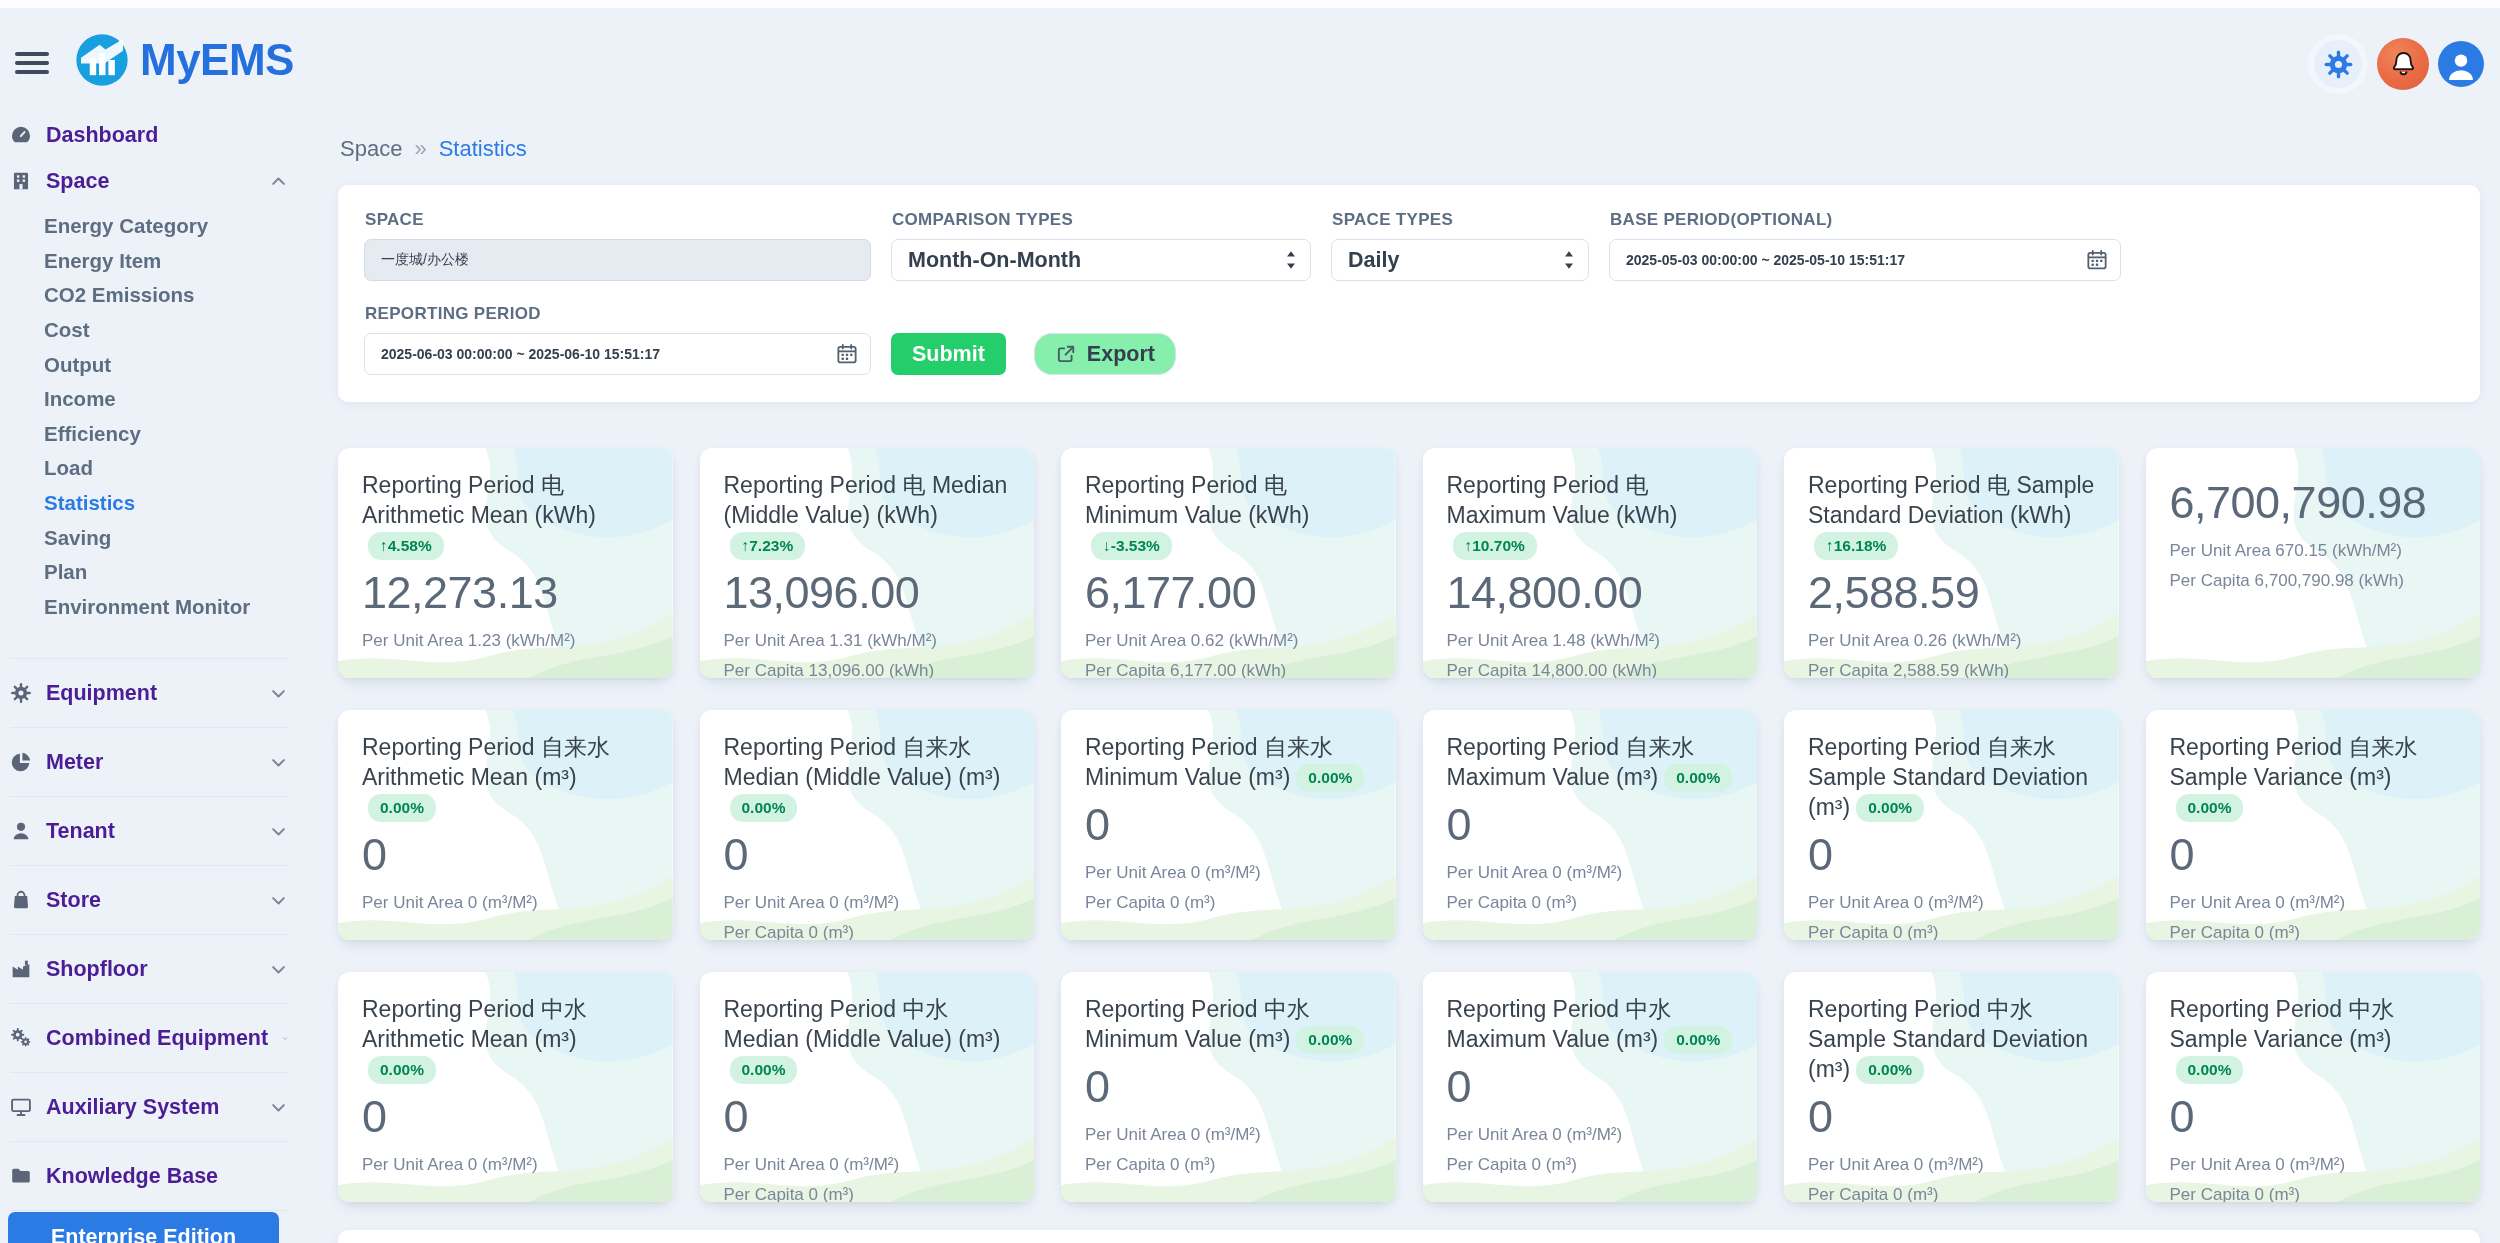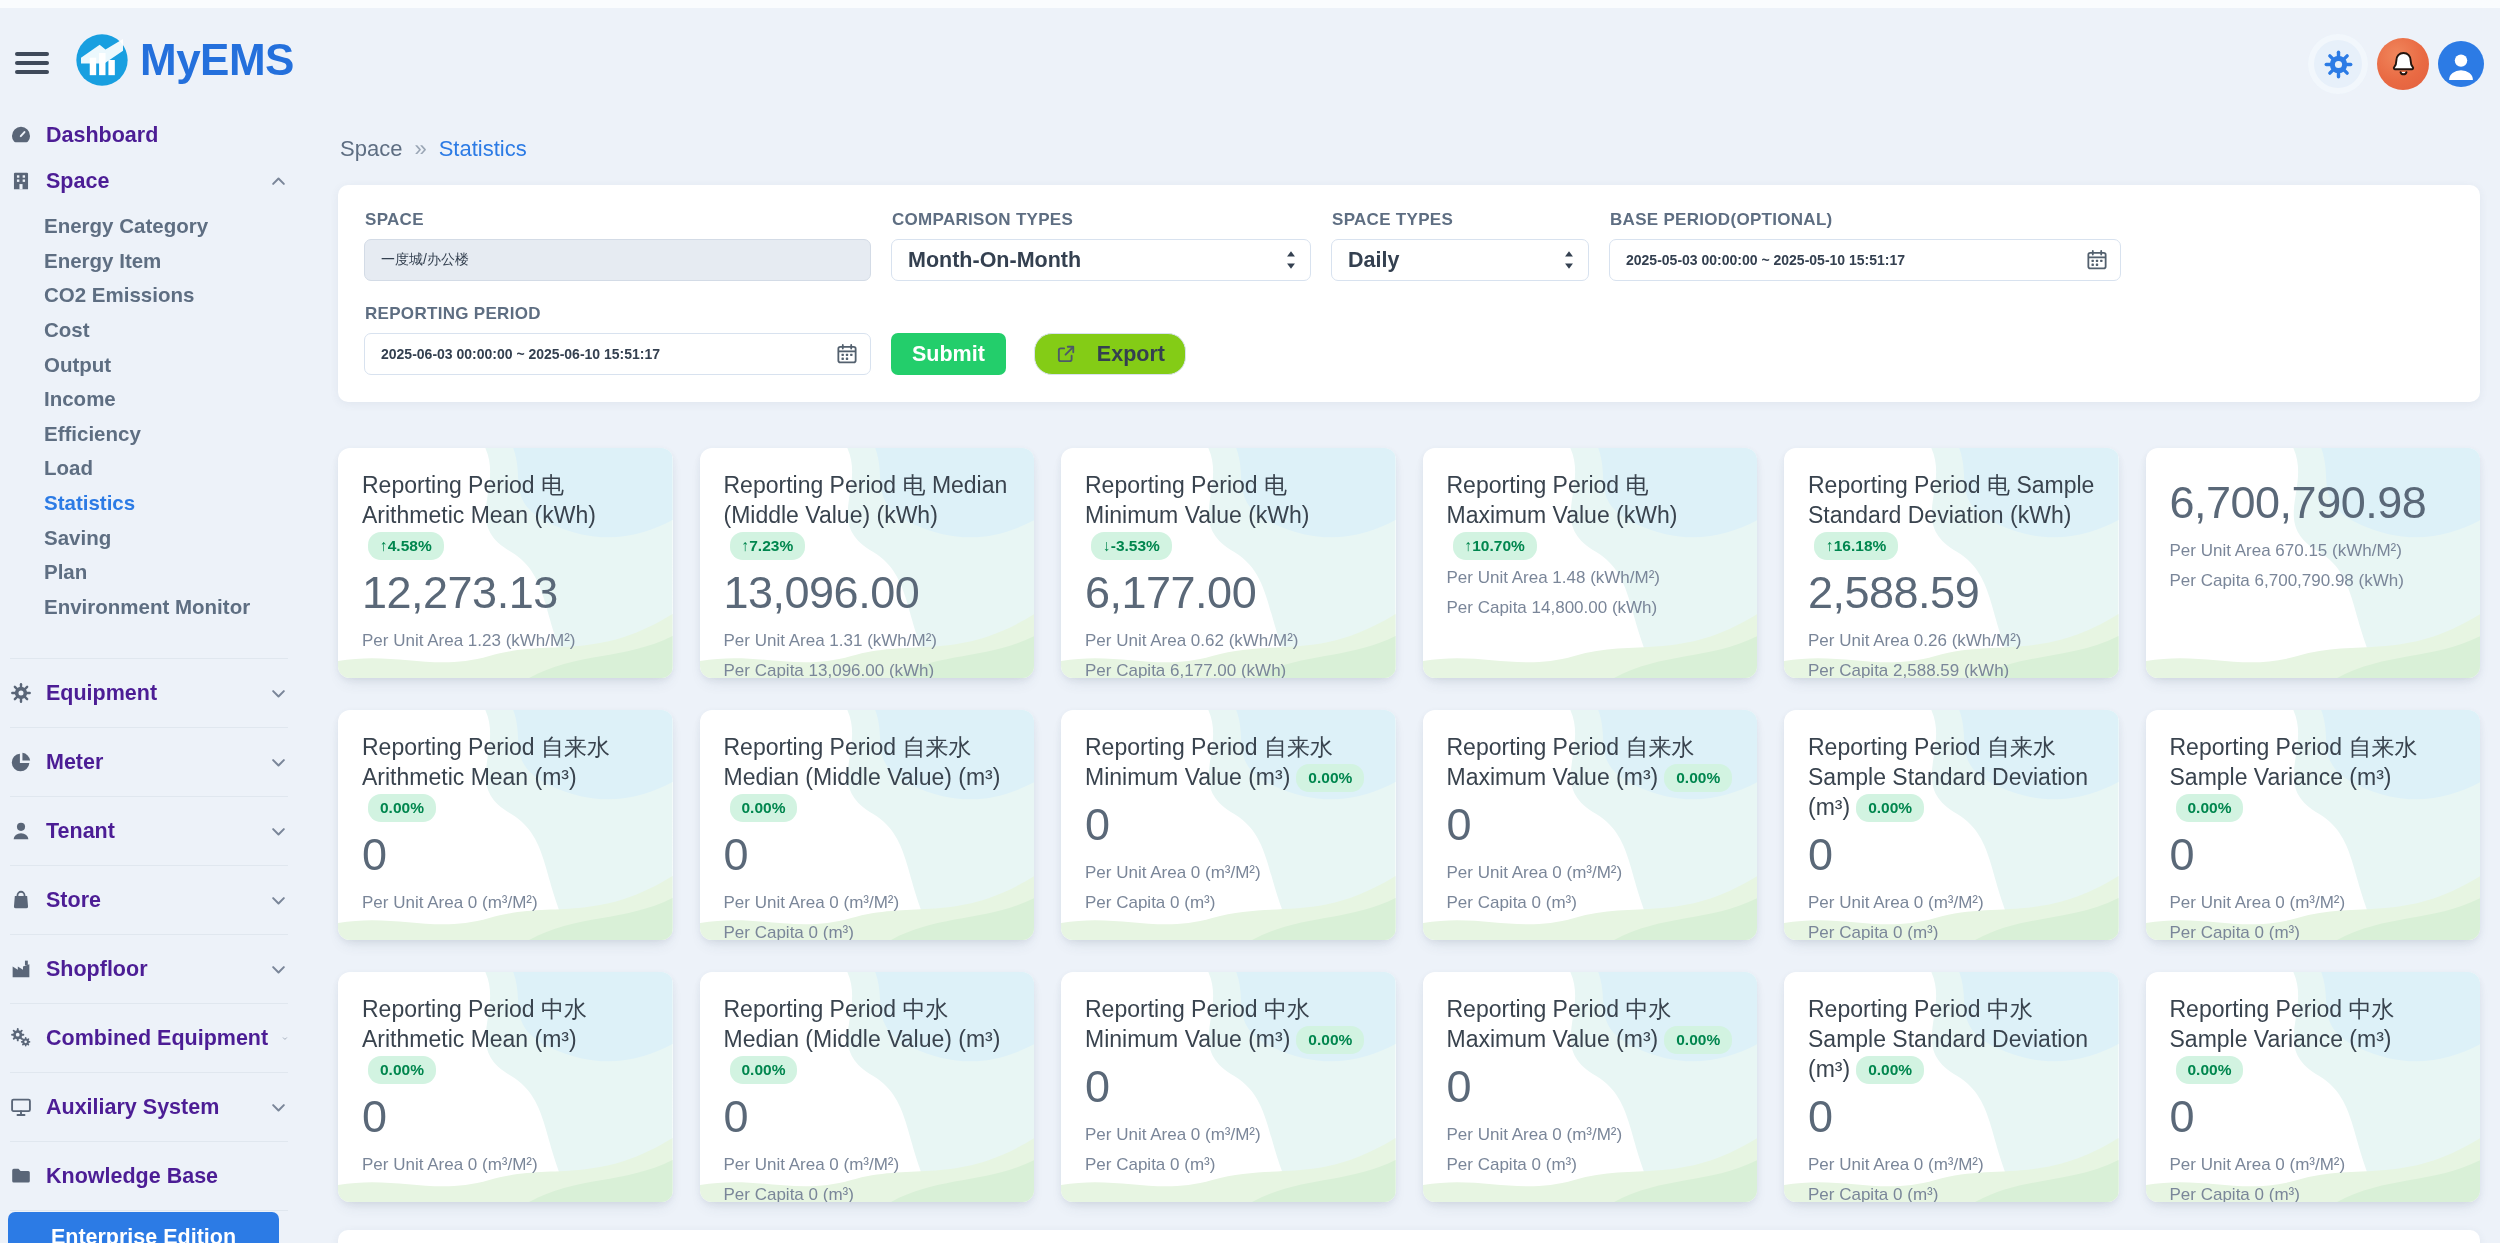--- a/index.html
+++ b/index.html
@@ -66,22 +66,22 @@
   .ctrl.date input{padding-right:50px;}
   .cal{position:absolute;right:12px;top:9px;width:24px;height:24px;color:#53606e;cursor:pointer;}
   .cal svg{width:100%;height:100%;display:block;}
   .sel{width:100%;height:42px;border:1px solid #d8e2ef;border-radius:7px;background:#fff;cursor:pointer;
        display:flex;align-items:center;justify-content:space-between;padding:0 12px 0 16px;
        font-size:21.5px;font-weight:600;color:#344050;}
   .sel .arrows{width:14px;height:24px;color:#344050;}
   .sel .arrows svg{width:100%;height:100%;display:block;}
   .btn-submit{height:42px;padding:0 21px;background:#23ce6b;color:#fff;border:0;border-radius:7px;
               font-family:inherit;font-size:21.5px;font-weight:700;cursor:pointer;}
-  .btn-export{height:42px;margin-left:8px;padding:0 20px;background:#84cc16;border:1px solid #d8e2ef;border-radius:18px;
-              font-family:inherit;font-size:21.5px;font-weight:600;color:#344050;display:flex;align-items:center;gap:20px;cursor:pointer;}
+  .btn-export{height:42px;margin-left:8px;padding:0 20px;background:#86efac;border:1px solid #d8e2ef;border-radius:18px;
+              font-family:inherit;font-size:21.5px;font-weight:600;color:#344050;display:flex;align-items:center;gap:10px;cursor:pointer;}
   .btn-export svg{width:22px;height:22px;color:#4d5969;}
 
   
   #cards-grid{margin-top:46px;width:2142px;display:grid;grid-template-columns:repeat(6,1fr);gap:32px 27px;}
   .card{position:relative;height:230px;background:#fff;border-radius:12px;overflow:hidden;
         box-shadow:0 8px 16px -6px rgba(60,75,100,.14),0 2px 6px rgba(60,75,100,.07);}
   .card-bg{position:absolute;inset:0;width:100%;height:100%;}
   .card-body{position:relative;padding:22px 24px;}
   .card-title{margin:0;font-size:23px;line-height:30px;font-weight:500;color:#39434e;}
   .badge{display:inline-block;margin-left:6px;background:#d2f3e1;color:#00864e;font-size:15.5px;font-weight:700;
@@ -510,20 +510,21 @@
 
   <article class="card">
     <svg class="card-bg" viewBox="0 0 336 230" preserveAspectRatio="none" aria-hidden="true">
       <path d="M148 0 C166 40 124 76 174 104 C214 128 204 172 236 230 L336 230 L336 0 Z" fill="#e8f6f4"></path>
       <path d="M176 0 C188 32 168 54 214 76 C262 98 302 90 336 72 L336 0 Z" fill="#ddf1f8"></path>
       <path d="M0 230 L0 213 C58 203 96 224 152 208 C214 190 258 214 336 166 L336 230 Z" fill="#e7f5e2"></path>
       <path d="M192 230 C240 204 288 212 336 188 L336 230 Z" fill="#d9f0d7"></path>
     </svg>
     <div class="card-body">
       <h3 class="card-title"><span class="t">Reporting Period 电 Maximum Value (kWh)</span><span class="badge">↑10.70%</span></h3>
+      <div class="card-value">14,800.00</div>
       <div class="card-sub pua">Per Unit Area 1.48 (kWh/M²)</div>
       <div class="card-sub pc">Per Capita 14,800.00 (kWh)</div>
     </div>
   </article>
 
   <article class="card">
     <svg class="card-bg" viewBox="0 0 336 230" preserveAspectRatio="none" aria-hidden="true">
       <path d="M148 0 C166 40 124 76 174 104 C214 128 204 172 236 230 L336 230 L336 0 Z" fill="#e8f6f4"></path>
       <path d="M176 0 C188 32 168 54 214 76 C262 98 302 90 336 72 L336 0 Z" fill="#ddf1f8"></path>
       <path d="M0 230 L0 213 C58 203 96 224 152 208 C214 190 258 214 336 166 L336 230 Z" fill="#e7f5e2"></path>

